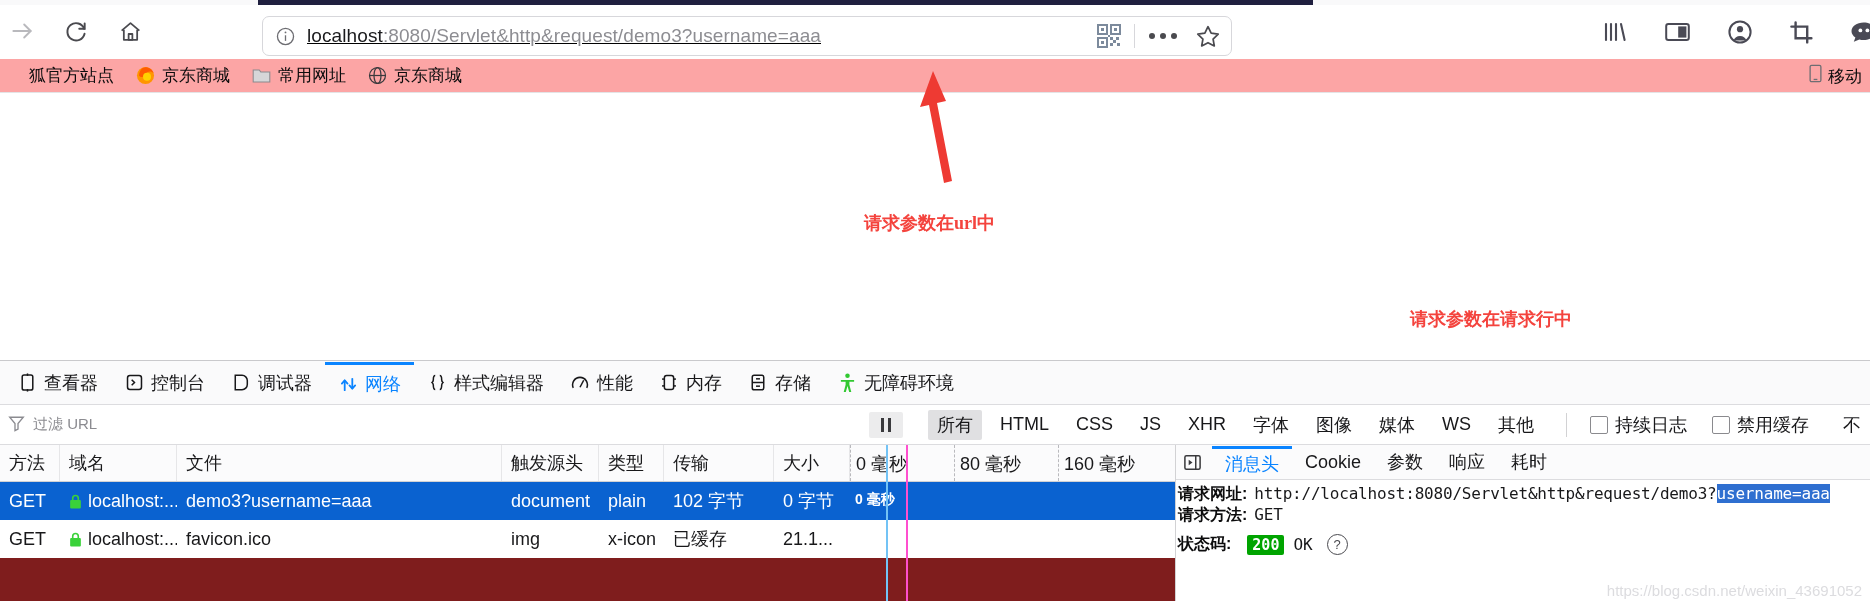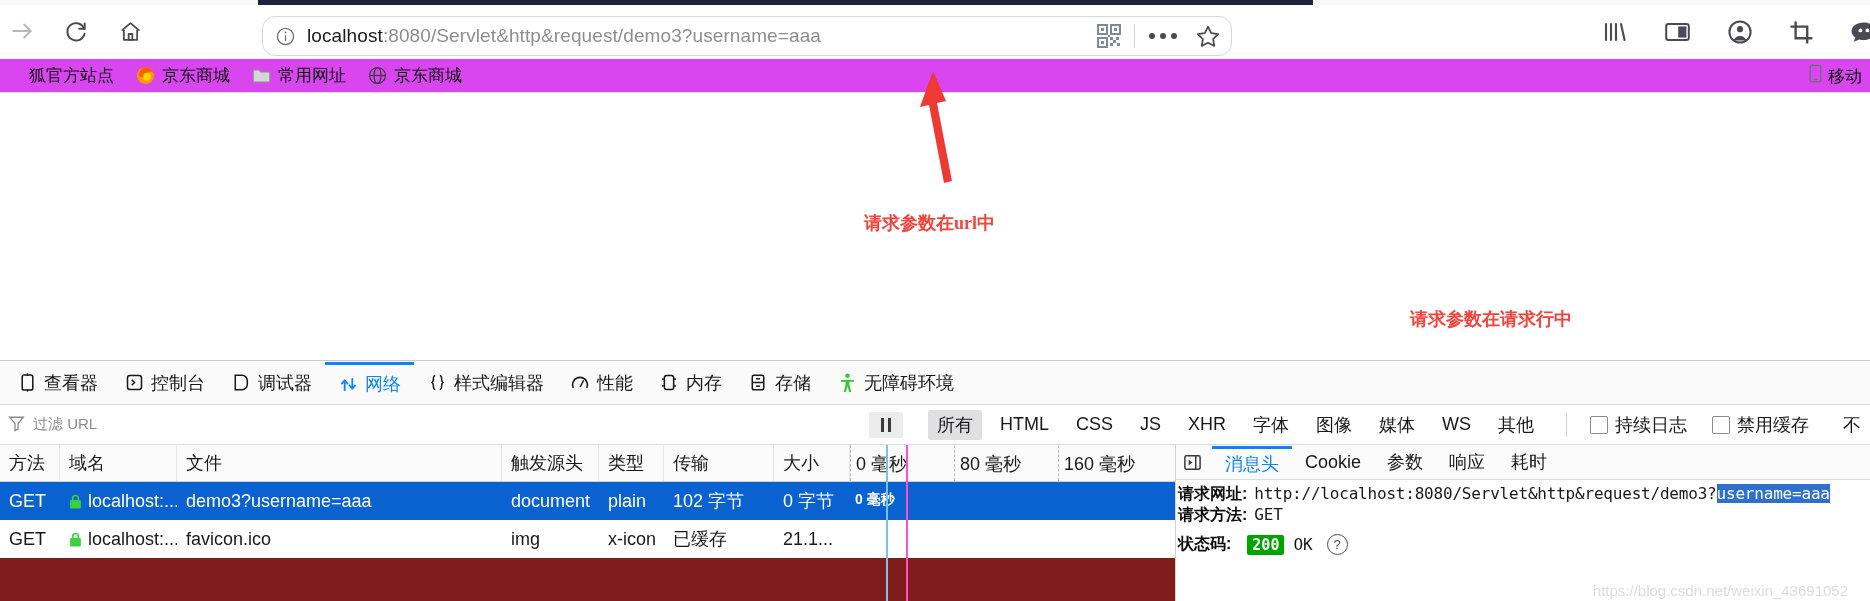--- a/index.html
+++ b/index.html
@@ -21,43 +21,43 @@
     position:absolute;left:0;top:5px;width:1870px;height:54px;
     background:#ffffff;
   }
   .nav-btns{position:absolute;left:8px;top:12px;display:flex;align-items:center;gap:26px;}
   .nav-btns .gicon{width:28px;height:28px;display:flex;align-items:center;justify-content:center;color:#4a4a4f;}
   .nav-btns .gicon.dim{color:#b9b9bd;}
   .nav-btns svg{display:block;}
 
   .urlbar{
     position:absolute;left:262px;top:11px;width:970px;height:40px;
-    border:1px solid #d7d7db;border-radius:13px;background:#fff;
-    display:flex;align-items:center;box-sizing:border-box;
+    border:1px solid #d7d7db;border-radius:7px;background:#fff;
+    display:flex;align-items:center;box-sizing:border-box;text-decoration:underline;
   }
   .urlbar .info-ico{margin-left:12px;color:#6d6d72;display:flex;align-items:center;}
   .urlbar .urltext{
     margin-left:11px;font-size:19px;color:#8d8d92;letter-spacing:.1px;
     white-space:nowrap;overflow:hidden;
   }
   .urlbar .urltext b{color:#1a1a1c;font-weight:400;}
   .urlbar .right-icons{margin-left:auto;display:flex;align-items:center;gap:0;padding-right:10px;}
   .urlbar .qr{width:26px;height:26px;margin-right:12px;}
   .urlbar .divider{width:1px;height:24px;background:#d7d7db;margin-right:14px;}
   .urlbar .dots{display:flex;gap:5px;align-items:center;margin-right:18px;}
   .urlbar .dots i{width:6px;height:6px;border-radius:50%;background:#4a4a4f;display:block;}
   .urlbar .star{color:#4a4a4f;display:flex;align-items:center;}
 
   .chrome-right{position:absolute;left:1602px;top:14px;display:flex;align-items:center;gap:36px;color:#4a4a55;}
   .chrome-right .cicon{display:flex;align-items:center;justify-content:center;}
 
   
   .bookmarks{
     position:absolute;left:0;top:59px;width:1870px;height:33px;
-    background:#d946ef;border-bottom:1px solid #e4e4e6;
+    background:#fca5a5;border-bottom:1px solid #e4e4e6;
   }
   .bm-list{position:absolute;left:-8px;top:3px;display:flex;align-items:center;gap:0;}
   .bm{display:flex;align-items:center;gap:7px;padding:2px 11px;font-size:17px;color:#0c0c0d;white-space:nowrap;}
   .bm .bicon{width:19px;height:19px;display:inline-flex;align-items:center;justify-content:center;flex:0 0 auto;}
   .bm-right{position:absolute;right:8px;top:5px;display:flex;align-items:center;gap:6px;font-size:17px;color:#0c0c0d;}
 
   
   .page{position:absolute;left:0;top:93px;width:1870px;height:267px;background:#ffffff;}
 
   .anno{position:absolute;color:#f4433d;font-family:"Liberation Serif","DejaVu Serif",serif;font-size:18px;white-space:nowrap;font-weight:bold;}
@@ -112,21 +112,21 @@
   .d-tab.active{color:#0a84ff;border-top:3px solid #0a84ff;}
   .d-rows{padding:4px 0 0 2px;font-family:"DejaVu Sans Mono","Liberation Mono",monospace;font-size:16px;color:#18181a;}
   .d-row{display:flex;align-items:baseline;height:21px;white-space:nowrap;}
   .d-key{font-family:"Liberation Sans","DejaVu Sans",sans-serif;font-weight:bold;color:#0c0c0d;font-size:16px;margin-right:7px;}
   .d-val{letter-spacing:-.2px;}
   .hl{background:#2f6fd0;color:#ffffff;}
   .status-row{display:flex;align-items:center;height:27px;gap:9px;margin-top:5px;}
   .code200{background:#00a400;color:#fff;font-family:"DejaVu Sans Mono","Liberation Mono",monospace;font-size:15px;font-weight:bold;padding:1px 5px;border-radius:2px;}
   .okt{font-family:"DejaVu Sans Mono","Liberation Mono",monospace;font-size:16px;}
   .qmark{width:19px;height:19px;border:1.6px solid #4a4a4f;border-radius:50%;display:inline-flex;align-items:center;justify-content:center;font-size:13px;color:#4a4a4f;font-family:"Liberation Sans",sans-serif;margin-left:5px;}
-  .watermark{position:absolute;right:22px;bottom:4px;font-size:15px;color:#dcdcdf;white-space:nowrap;}
+  .watermark{position:absolute;right:8px;bottom:4px;font-size:15px;color:#dcdcdf;white-space:nowrap;}
 </style>
 </head>
 <body>
 
 <div class="nav-strip">
   <div class="light-l"></div>
   <div class="dark"></div>
   <div class="light-r"></div>
 </div>
 

